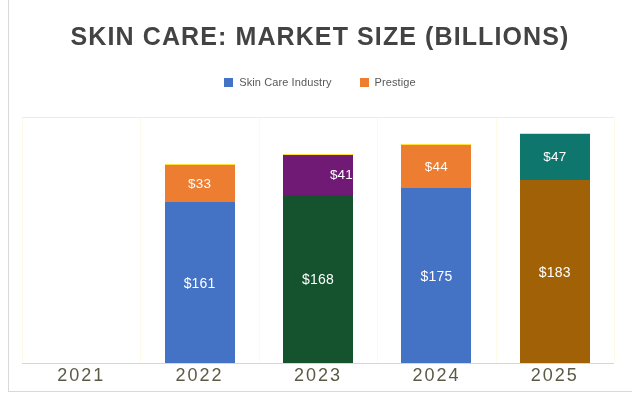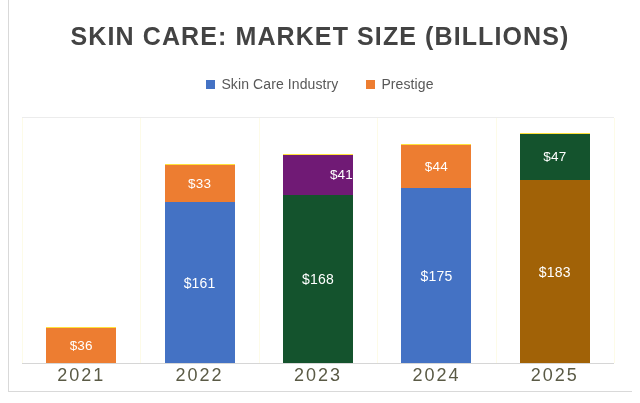--- a/index.html
+++ b/index.html
@@ -63,21 +63,21 @@
     display: flex;
     align-items: center;
     gap: 6px;
   }
   .legend-swatch {
     width: 9px;
     height: 9px;
     display: inline-block;
   }
   .legend-label {
-    font-size: 14px;
+    font-size: 11px;
     color: #585858;
     letter-spacing: 0.1px;
     white-space: nowrap;
   }
 
   
   .plot-area {
     position: absolute;
     left: 22px;
     top: 117px;
@@ -189,23 +189,20 @@
         <div class="gridline" style="left: 0%;"></div>
         <div class="gridline" style="left: 20%;"></div>
         <div class="gridline" style="left: 40%;"></div>
         <div class="gridline" style="left: 60%;"></div>
         <div class="gridline" style="left: 80%;"></div>
         <div class="gridline" style="left: 100%;"></div>
       </div>
     <div class="bars" id="bars">
         <div class="bar-slot">
           <div class="bar-stack">
-            <div class="seg seg-top" style="height: 36px; background: rgb(237, 125, 49);">
-              <span class="seg-label">$36</span>
-            </div>
           </div>
         </div>
         <div class="bar-slot">
           <div class="bar-stack">
             <div class="seg seg-top" style="height: 38px; background: rgb(237, 125, 49);">
               <span class="seg-label">$33</span>
             </div>
             <div class="seg" style="height: 161px; background: rgb(68, 114, 196);">
               <span class="seg-label seg-label-lower">$161</span>
             </div>
@@ -226,21 +223,21 @@
             <div class="seg seg-top" style="height: 44px; background: rgb(237, 125, 49);">
               <span class="seg-label">$44</span>
             </div>
             <div class="seg" style="height: 175px; background: rgb(68, 114, 196);">
               <span class="seg-label seg-label-lower">$175</span>
             </div>
           </div>
         </div>
         <div class="bar-slot">
           <div class="bar-stack">
-            <div class="seg seg-top" style="height: 47px; background: #14532d;">
+            <div class="seg seg-top" style="height: 47px; background: #0f766e;">
               <span class="seg-label">$47</span>
             </div>
             <div class="seg" style="height: 183px; background: #a16207;">
               <span class="seg-label seg-label-lower">$183</span>
             </div>
           </div>
         </div>
       </div>
   </div>
 

